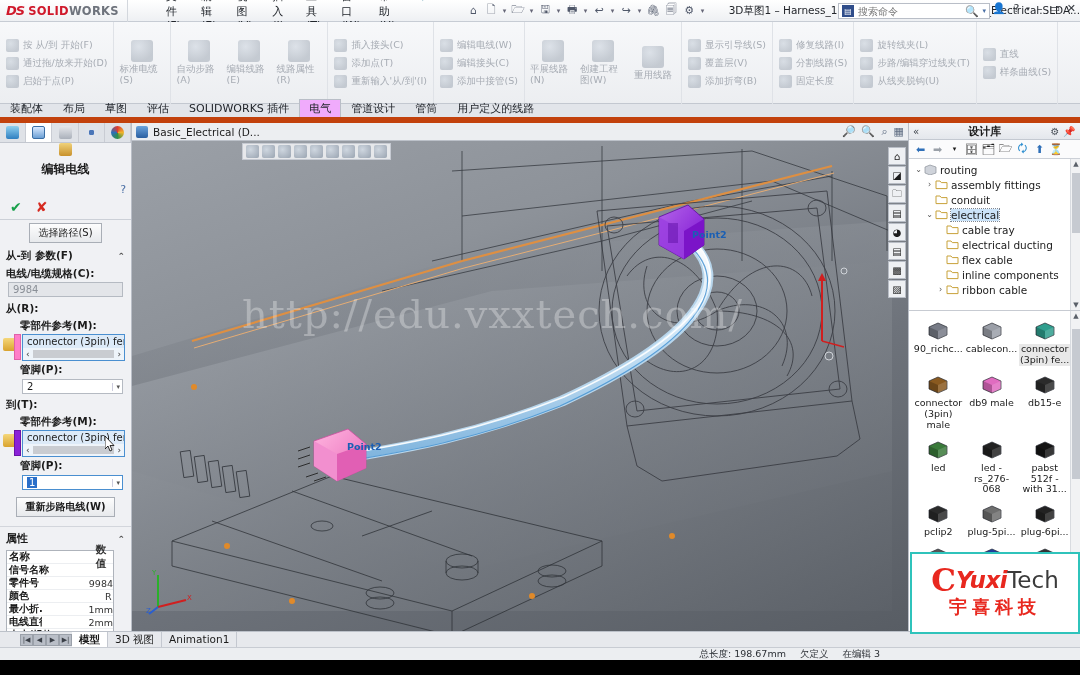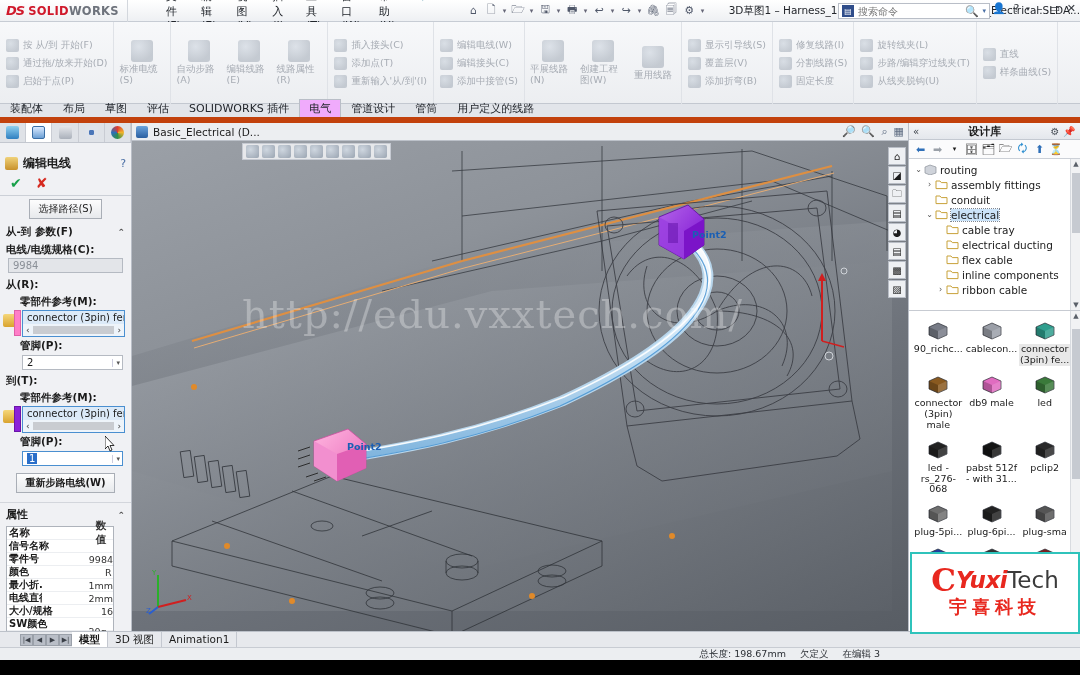--- a/index.html
+++ b/index.html
@@ -57,21 +57,21 @@
   
   .main { position:absolute; left:0; top:123px; width:1080px; height:508px; display:flex; }
 
   
   .leftpanel { width:132px; background:#f0f1f4; border-right:1px solid #b9bec7;
       display:flex; flex-direction:column; position:relative; }
   .pm-tabs { display:flex; height:20px; background:#dfe2e7; border-bottom:1px solid #c3c7cf; }
   .pm-tab { flex:1; display:flex; align-items:center; justify-content:center; border-right:1px solid #c9ccd3; }
   .pm-tab.active { background:#fff; }
   .pm-ic { width:13px; height:13px; border-radius:2px; }
-  .pm-head { display:flex; align-items:center; gap:5px; padding:12px 5px 2px; }
+  .pm-head { display:flex; align-items:center; gap:5px; padding:0 5px 2px;flex-direction:column; }
   .pm-head .t { font-size:12px; font-weight:bold; color:#1b1b1b; }
   .pm-head .help { margin-left:auto; color:#4a6fa5; font-size:11px; }
   .pm-ok { display:flex; gap:14px; padding:1px 10px 4px; border-bottom:1px solid #ccd0d7; align-items:center;}
   .pm-ok .ok { color:#18a04a; font-size:14px; font-weight:bold; }
   .pm-ok .no { color:#d62a20; font-size:14px; font-weight:bold; }
   .pm-body { flex:1; overflow:hidden; padding:0 0 0 0; position:relative; }
   .sec-head { display:flex; align-items:center; font-size:10.5px; font-weight:bold; padding:3px 6px 2px; }
   .sec-head .chev { margin-left:auto; color:#555; font-size:9px; }
   .btn-grey { display:inline-block; background:linear-gradient(#fdfdfd,#e7e9ec); border:1px solid #a9aeb6;
       font-size:10px; padding:2px 8px; margin:3px auto; }
@@ -842,20 +842,30 @@
                   <polygon points="5,7 14,3 23,7 23,15 14,19 5,15" fill="#e06cc0" stroke="#2a2d33" stroke-width="0.7"></polygon>
                   <polygon points="5,7 14,11 14,19 5,15" fill="#000" opacity="0.22"></polygon>
                   <polygon points="14,11 23,7 23,15 14,19" fill="#fff" opacity="0.15"></polygon>
                 </svg>
               </div>
               <div class="lt">db9 male</div>
             </div>
             <div class="lcell">
               <div class="lic">
                 <svg width="28" height="22" viewBox="0 0 28 22">
+                  <polygon points="5,7 14,3 23,7 23,15 14,19 5,15" fill="#2b2b2b" stroke="#2a2d33" stroke-width="0.7"></polygon>
+                  <polygon points="5,7 14,11 14,19 5,15" fill="#000" opacity="0.22"></polygon>
+                  <polygon points="14,11 23,7 23,15 14,19" fill="#fff" opacity="0.15"></polygon>
+                </svg>
+              </div>
+              <div class="lt">db15-e</div>
+            </div>
+            <div class="lcell">
+              <div class="lic">
+                <svg width="28" height="22" viewBox="0 0 28 22">
                   <polygon points="5,7 14,3 23,7 23,15 14,19 5,15" fill="#3a7a3a" stroke="#2a2d33" stroke-width="0.7"></polygon>
                   <polygon points="5,7 14,11 14,19 5,15" fill="#000" opacity="0.22"></polygon>
                   <polygon points="14,11 23,7 23,15 14,19" fill="#fff" opacity="0.15"></polygon>
                 </svg>
               </div>
               <div class="lt">led</div>
             </div>
             <div class="lcell">
               <div class="lic">
                 <svg width="28" height="22" viewBox="0 0 28 22">

